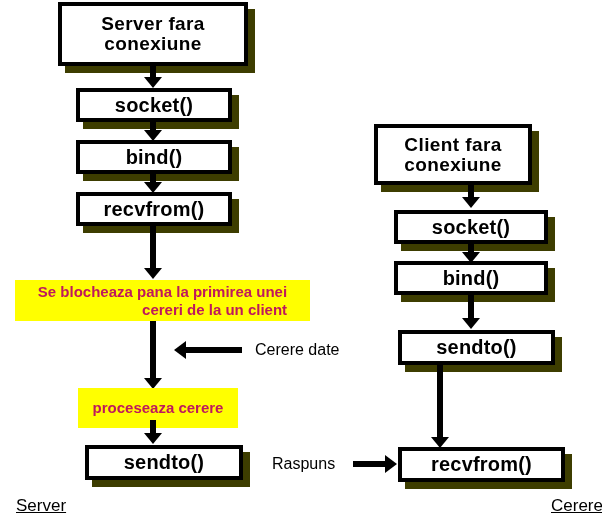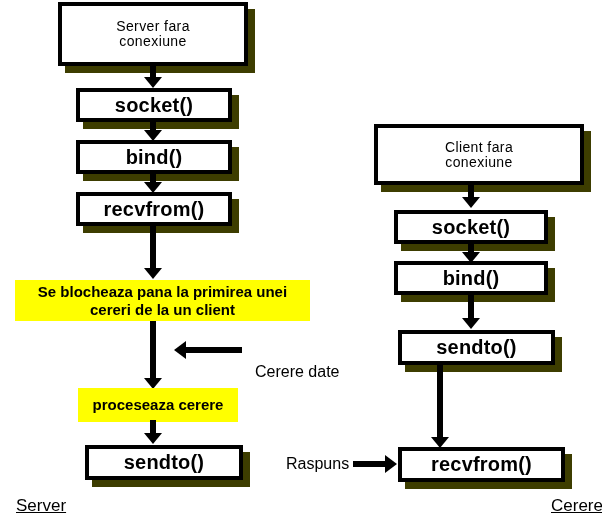--- a/index.html
+++ b/index.html
@@ -18,34 +18,34 @@
     border:4px solid #000000;
     box-shadow:7px 7px 0 0 #3d3d00;
     display:flex;
     align-items:center;
     justify-content:center;
     text-align:center;
     color:#000000;
     line-height:1.05;
     white-space:pre-line;
   }
-  .box.lg{font-size:14px;font-weight:400;letter-spacing:.4px;}
+  .box.lg{font-size:19px;font-weight:700;letter-spacing:.4px;}
   .box.md{font-size:20px;font-weight:700;letter-spacing:.2px;}
 
   
   .ybox{
     position:absolute;
     box-sizing:border-box;
     background:#ffff00;
     border:0;
     display:flex;
     align-items:center;
     justify-content:center;
-    text-align:center;
-    color:#000000;
+    text-align:right;
+    color:#be185d;
     font-weight:bold;
     line-height:1.18;
     white-space:pre-line;
   }
   .ybox.y1{font-size:15px;}
   .ybox.y2{font-size:15px;}
 
   
   .vline{position:absolute;background:#000000;width:6px;}
   .hline{position:absolute;background:#000000;height:6px;}
@@ -102,30 +102,30 @@
 
   <div class="vline" style="left:150px;top:226px;height:44px;"></div>
   <div class="arrowdown" style="left:144px;top:268px;"></div>
 
   <div class="ybox y1" style="left:15px;top:280px;width:295px;height:41px;">Se blocheaza pana la primirea unei
 cereri de la un client</div>
 
   <div class="vline" style="left:150px;top:321px;height:64px;"></div>
   <div class="arrowdown" style="left:144px;top:378px;"></div>
 
-  <div class="ybox y2" style="left:78px;top:388px;width:160px;height:34px;">proceseaza cerere</div>
+  <div class="ybox y2" style="left:78px;top:388px;width:160px;height:40px;">proceseaza cerere</div>
 
   <div class="vline" style="left:150px;top:420px;height:20px;"></div>
   <div class="arrowdown" style="left:144px;top:433px;"></div>
 
   <div class="box md" style="left:85px;top:445px;width:158px;height:35px;">sendto()</div>
 
   <div class="lbl big" style="left:16px;top:496px;">Server</div>
 
-  <div class="box lg" style="left:374px;top:124px;width:210px;height:61px;">Client fara
+  <div class="box lg" style="left:374px;top:124px;width:158px;height:61px;">Client fara
 conexiune</div>
 
   <div class="vline" style="left:468px;top:185px;height:14px;"></div>
   <div class="arrowdown" style="left:462px;top:197px;"></div>
 
   <div class="box md" style="left:394px;top:210px;width:154px;height:34px;">socket()</div>
 
   <div class="vline" style="left:468px;top:244px;height:11px;"></div>
   <div class="arrowdown" style="left:462px;top:252px;"></div>
 
@@ -138,19 +138,19 @@
 
   <div class="vline" style="left:437px;top:365px;height:76px;"></div>
   <div class="arrowdown" style="left:431px;top:437px;"></div>
 
   <div class="box md" style="left:398px;top:447px;width:167px;height:35px;">recvfrom()</div>
 
   <div class="lbl big" style="left:551px;top:496px;">Cerere</div>
 
   <div class="hline" style="left:186px;top:347px;width:56px;"></div>
   <div class="arrowleft" style="left:174px;top:341px;"></div>
-  <div class="lbl" style="left:255px;top:341px;margin-top:22px;">Cerere date</div>
+  <div class="lbl" style="left:255px;top:341px;">Cerere date</div>
 
-  <div class="lbl" style="left:286px;top:455px;">Raspuns</div>
+  <div class="lbl" style="left:272px;top:455px;">Raspuns</div>
   <div class="hline" style="left:353px;top:461px;width:32px;"></div>
   <div class="arrowright" style="left:385px;top:455px;"></div>
 
 </div>
 
 </body></html>

